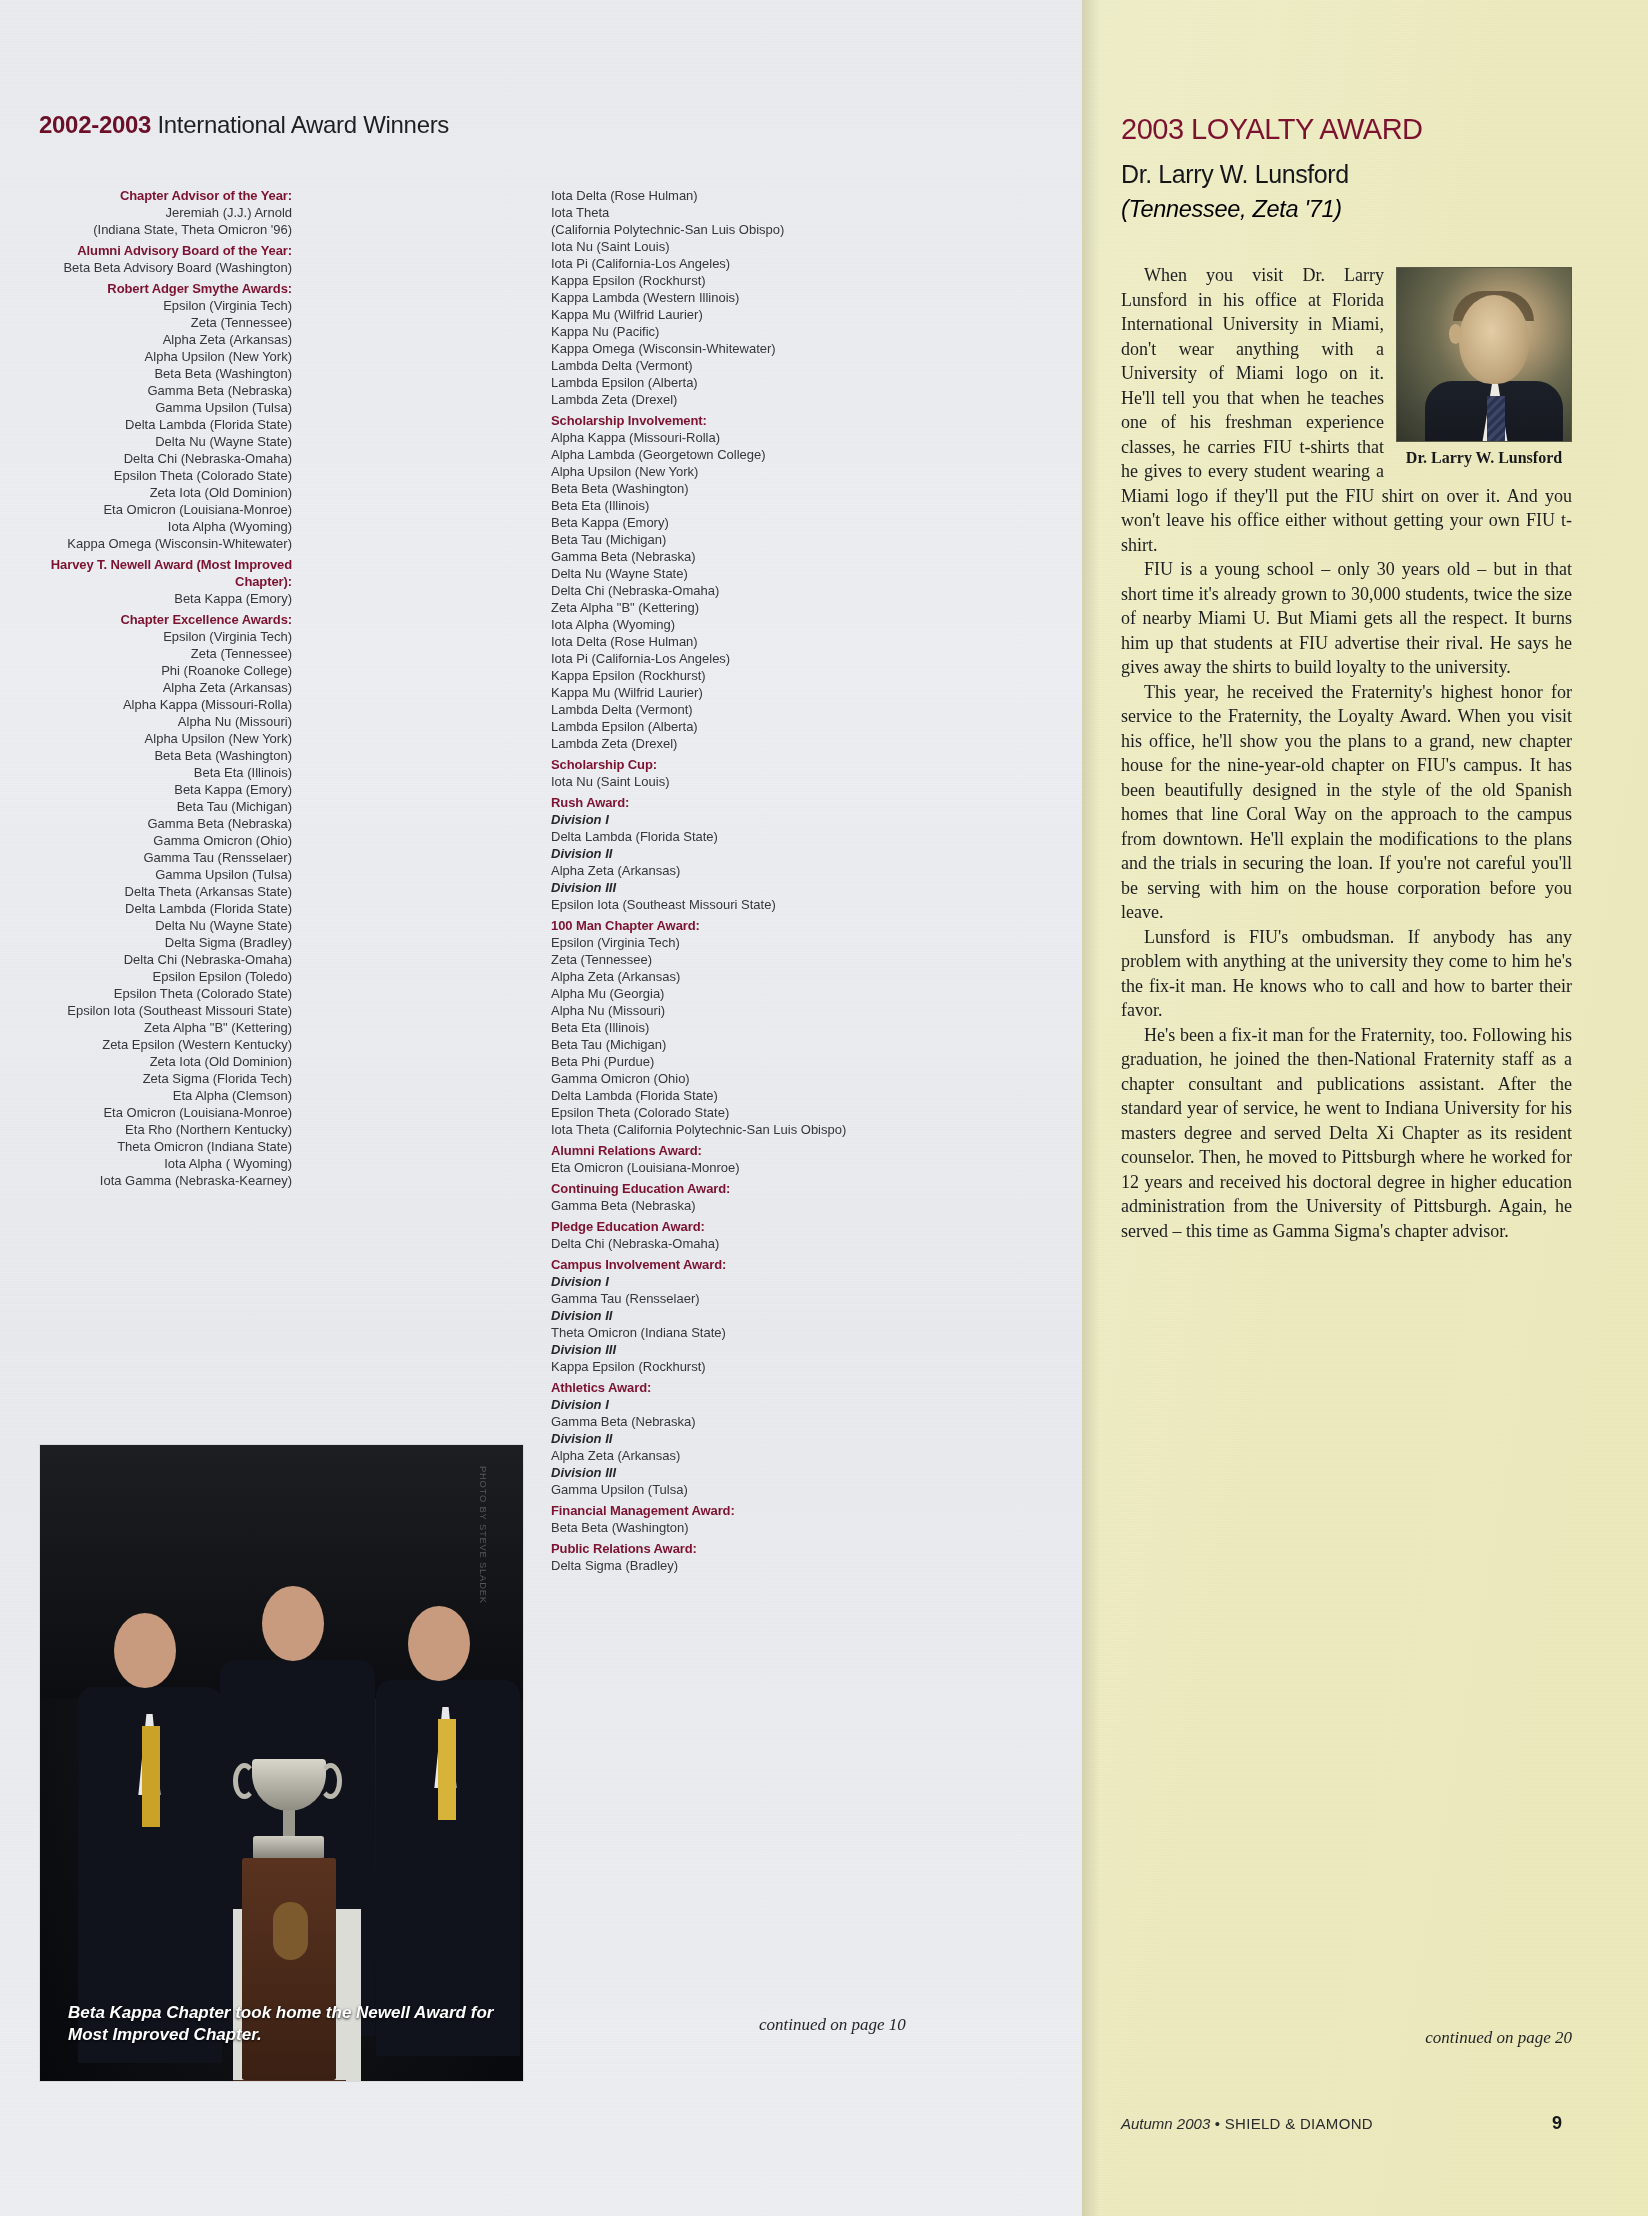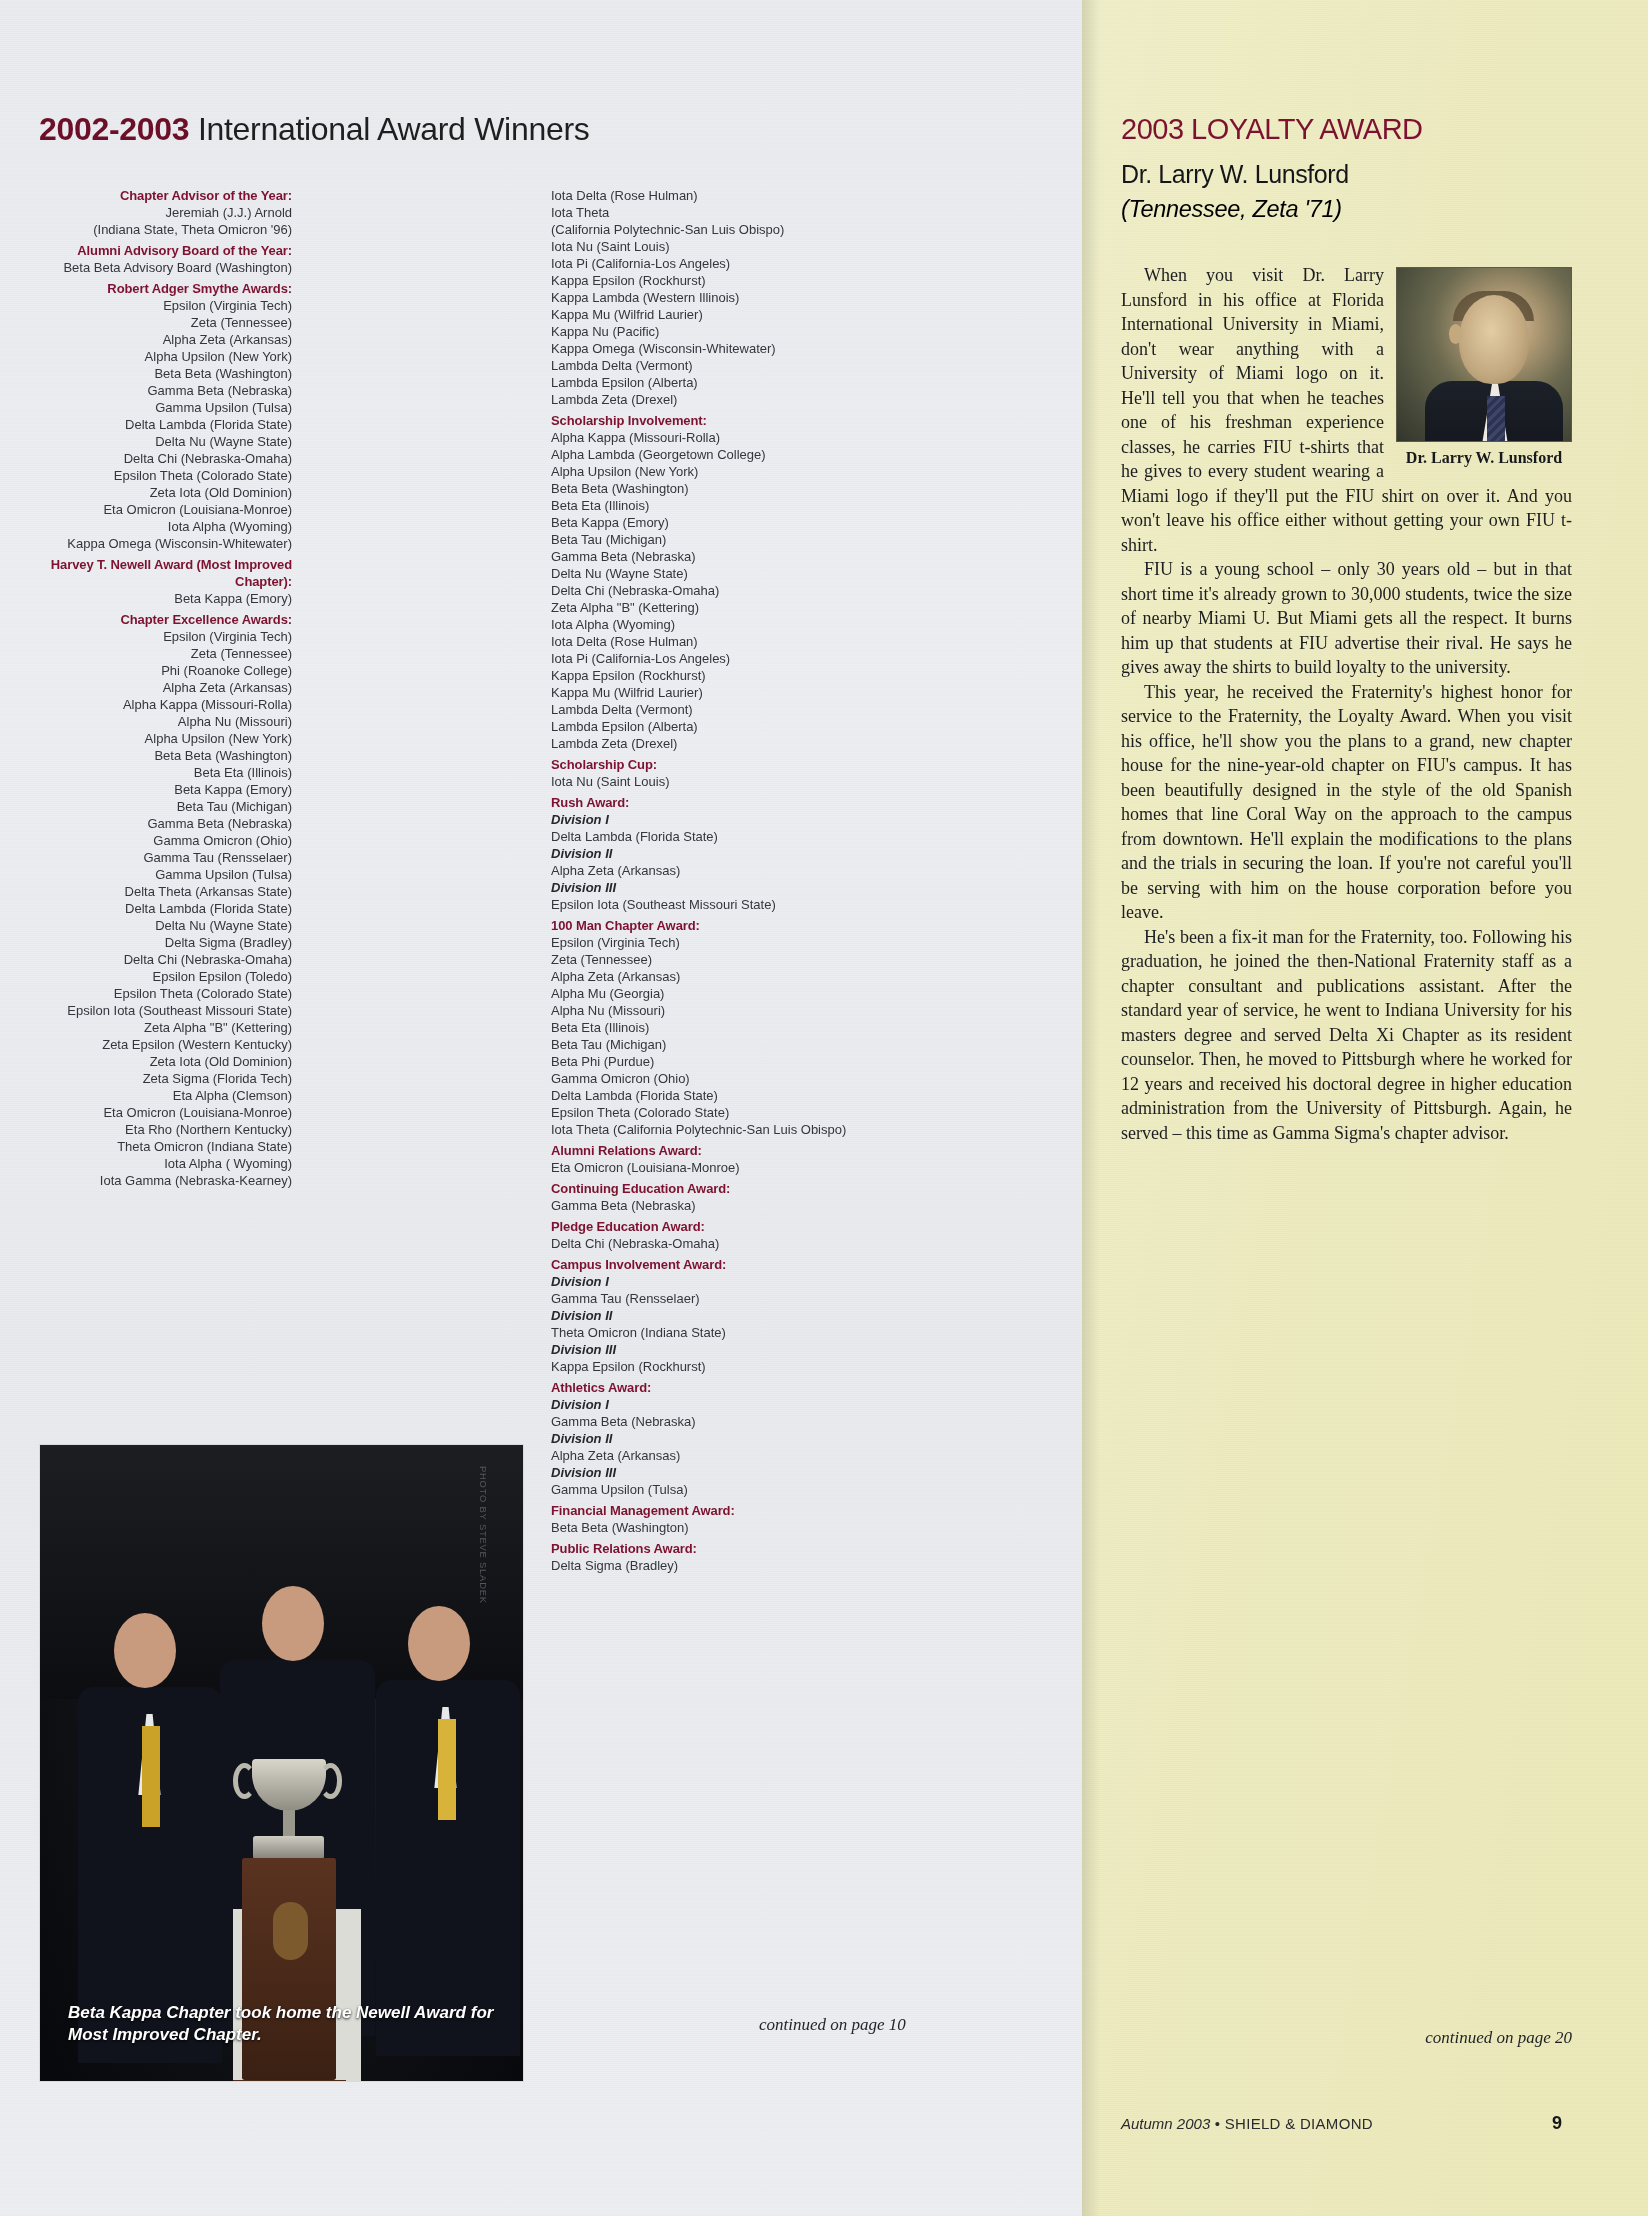--- a/index.html
+++ b/index.html
@@ -36,21 +36,21 @@
     background-image:
       repeating-linear-gradient(0deg, rgba(0,0,0,.012) 0 0.7px, rgba(255,255,255,0) 0.7px 2px);
     pointer-events: none;
   }
 
   
   .left-wrap { position: absolute; left: 0; top: 0; width: 1082px; height: 2216px; }
 
   .main-title {
     position: absolute; left: 39px; top: 111px;
-    font-size: 32px; font-weight: 400;
+    font-size: 24px; font-weight: 400;
     color: #2b2b2b;
     letter-spacing: -0.3px;
     white-space: nowrap;
   }
   .main-title .yr {
     color: #6b1028; font-weight: 700;
   }
   .main-title .rest { color: #1f1f1f; }
 
   .col { position: absolute; top: 187px; font-size: 13px; line-height: 17px; color: #2a2d33; }
@@ -420,20 +420,21 @@
           <div class="pi-face"></div>
           <div class="pi-ear"></div>
           <div class="pi-shirt"></div>
           <div class="pi-tie"></div>
         </div>
         <div class="pi-caption">Dr. Larry W. Lunsford</div>
       </div>
     <p>When you visit Dr. Larry Lunsford in his office at Florida International University in Miami, don't wear anything with a University of Miami logo on it. He'll tell you that when he teaches one of his freshman experience classes, he carries FIU t-shirts that he gives to every student wearing a Miami logo if they'll put the FIU shirt on over it. And you won't leave his office either without getting your own FIU t-shirt.</p>
         <p>FIU is a young school – only 30 years old – but in that short time it's already grown to 30,000 students, twice the size of nearby Miami U. But Miami gets all the respect. It burns him up that students at FIU advertise their rival. He says he gives away the shirts to build loyalty to the university.</p>
         <p>This year, he received the Fraternity's highest honor for service to the Fraternity, the Loyalty Award. When you visit his office, he'll show you the plans to a grand, new chapter house for the nine-year-old chapter on FIU's campus. It has been beautifully designed in the style of the old Spanish homes that line Coral Way on the approach to the campus from downtown. He'll explain the modifications to the plans and the trials in securing the loan. If you're not careful you'll be serving with him on the house corporation before you leave.</p>
+        <p>Lunsford is FIU's ombudsman. If anybody has any problem with anything at the university they come to him he's the fix-it man. He knows who to call and how to barter their favor.</p>
         <p>He's been a fix-it man for the Fraternity, too. Following his graduation, he joined the then-National Fraternity staff as a chapter consultant and publications assistant. After the standard year of service, he went to Indiana University for his masters degree and served Delta Xi Chapter as its resident counselor. Then, he moved to Pittsburgh where he worked for 12 years and received his doctoral degree in higher education administration from the University of Pittsburgh. Again, he served – this time as Gamma Sigma's chapter advisor.</p>
       </div>
 
     <div class="continued-right">continued on page 20</div>
 
     <div class="footer">
       <span class="f-date">Autumn 2003</span><span class="f-mag"> • </span><span class="f-mag">SHIELD &amp; DIAMOND</span>
       <span class="f-page">9</span>
     </div>
   </div>

